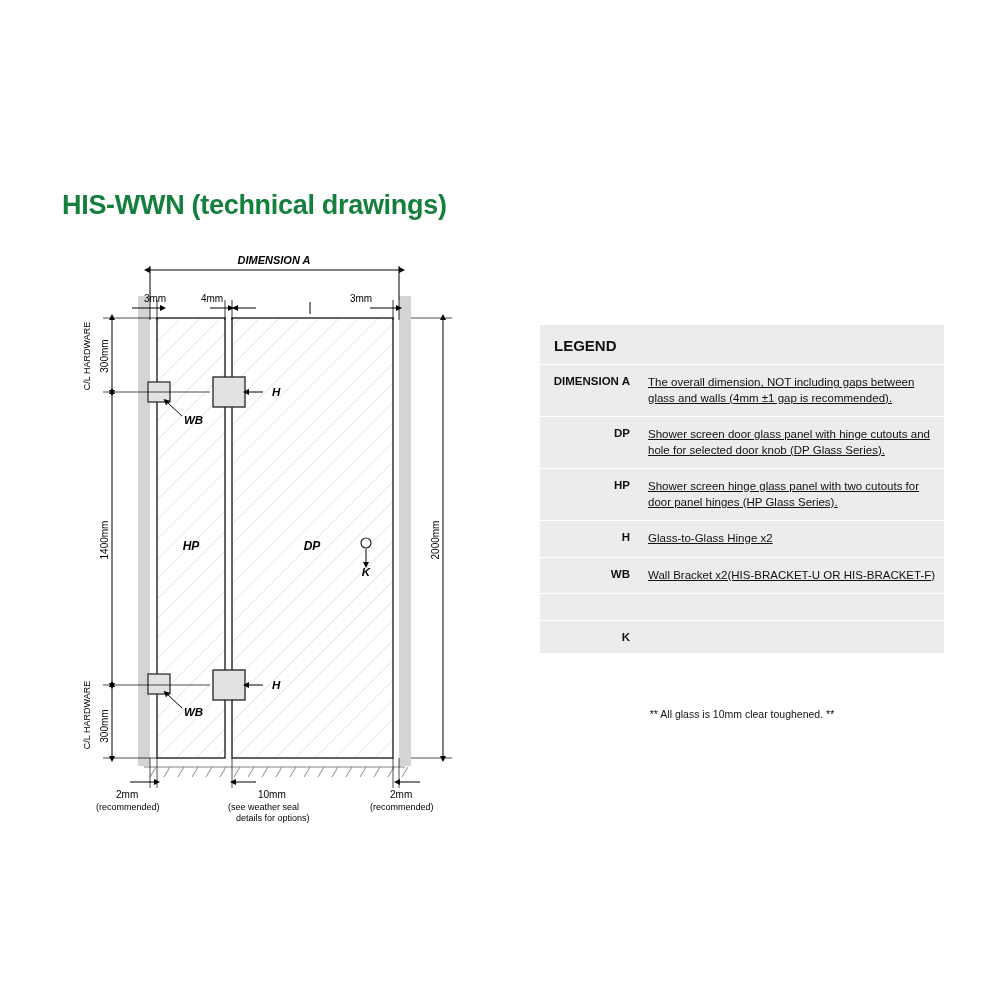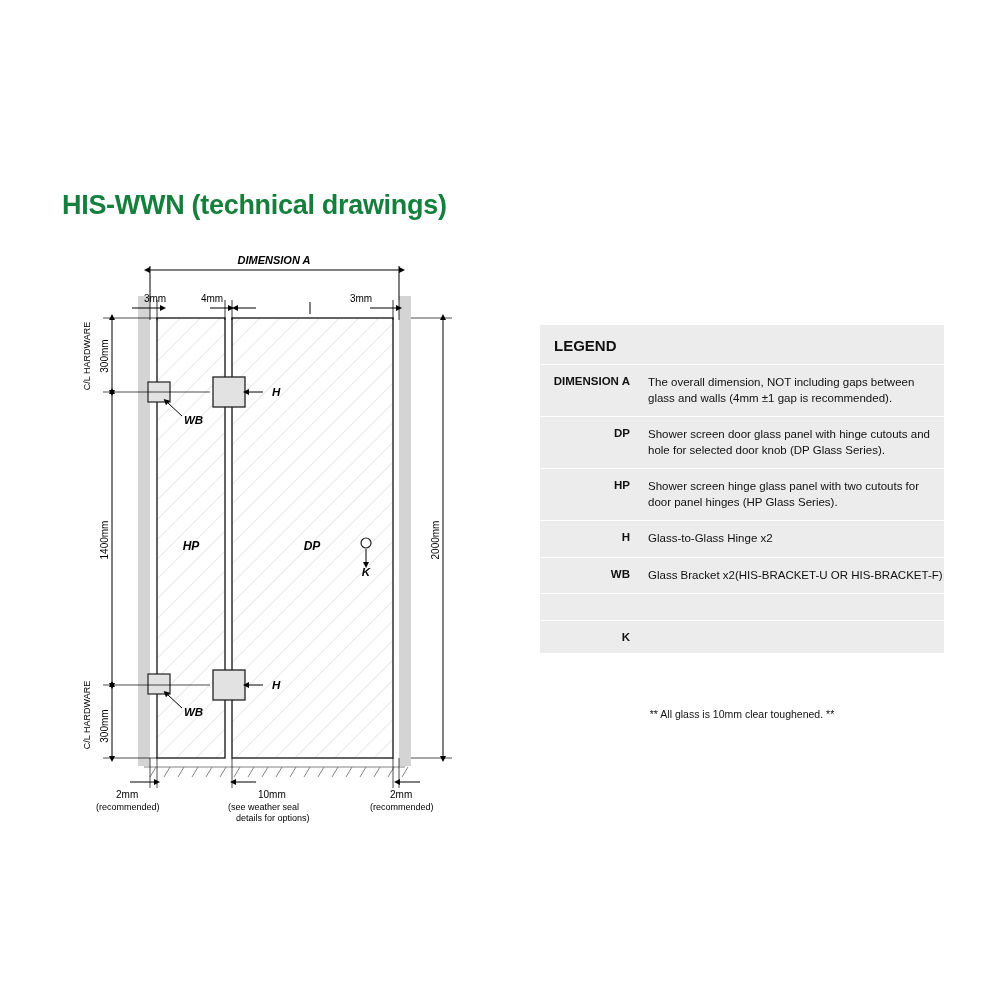--- a/index.html
+++ b/index.html
@@ -57,20 +57,21 @@
     font-weight:bold;
     font-size:11.5px;
     box-sizing:border-box;
   }
   .legend-val{
     flex:1 1 auto;
     padding:10px 8px 10px 8px;
     line-height:1.35;
     font-size:11.5px;
     box-sizing:border-box;
+    text-decoration:underline;
   }
   .legend-val.nowrap{white-space:nowrap;}
   .legend-spacer{height:26px;}
   .legend-note{
     position:absolute;
     left:540px;
     top:708px;
     width:404px;
     text-align:center;
     font-size:10.5px;
@@ -238,21 +239,21 @@
       <div class="legend-val">Shower screen hinge glass panel with two cutouts for door panel hinges (HP Glass Series).</div>
     </div>
 
     <div class="legend-row">
       <div class="legend-key">H</div>
       <div class="legend-val">Glass-to-Glass Hinge x2</div>
     </div>
 
     <div class="legend-row">
       <div class="legend-key">WB</div>
-      <div class="legend-val nowrap">Glass Bracket x2(HIS-BRACKET-U OR HIS-BRACKET-F)</div>
+      <div class="legend-val nowrap">Wall Bracket x2(HIS-BRACKET-U OR HIS-BRACKET-F)</div>
     </div>
 
     <div class="legend-row legend-spacer">
       <div class="legend-key"></div>
       <div class="legend-val"></div>
     </div>
 
     <div class="legend-row">
       <div class="legend-key">K</div>
     </div>

